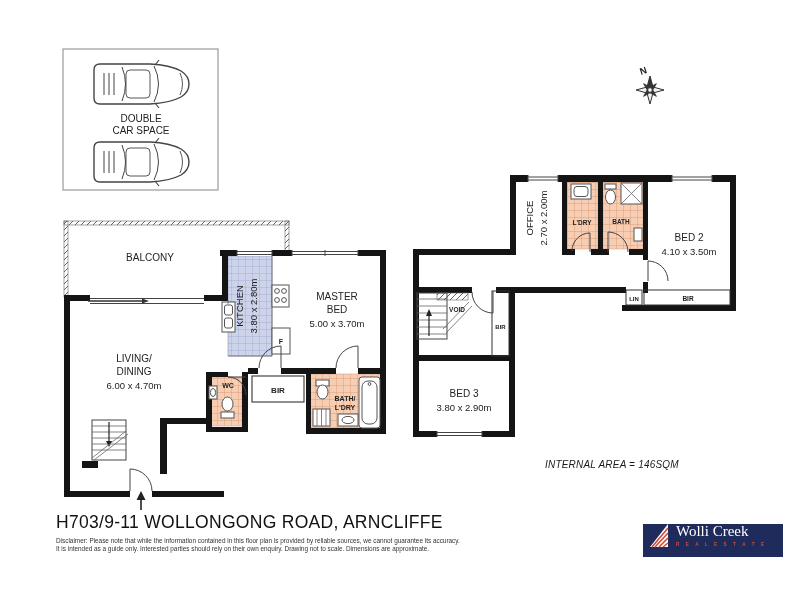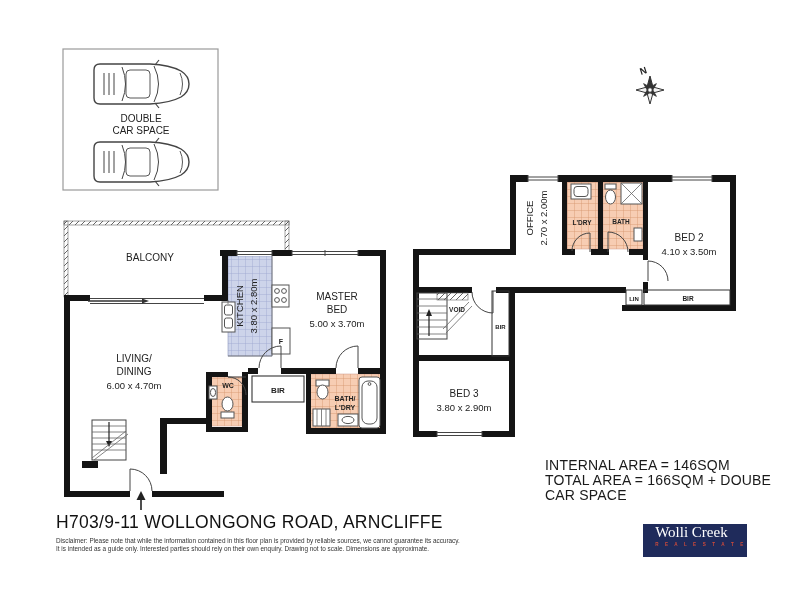--- a/index.html
+++ b/index.html
@@ -6,26 +6,26 @@
   #stage{position:relative;width:800px;height:600px;background:#ffffff;overflow:hidden;
          font-family:"Liberation Sans",sans-serif;}
   #plan-svg{position:absolute;left:0;top:0;}
   .room-label{font-family:"Liberation Sans",sans-serif;fill:#222;}
   .lbl-10{font-size:10px;} .lbl-9{font-size:9.5px;} .lbl-8{font-size:8px;font-weight:bold;}
   .lbl-7{font-size:7px;font-weight:bold;} .lbl-6{font-size:6.5px;font-weight:bold;}
   .wall{fill:#141414;}
   .thin{stroke:#444;stroke-width:1;fill:none;}
   .thin2{stroke:#666;stroke-width:0.8;fill:none;}
   .fix{stroke:#555;stroke-width:1;fill:#fff;}
-  #areas-block{position:absolute;left:545px;top:458px;font-size:14px;line-height:14.8px;
-               color:#1a1a1a;letter-spacing:0.2px;}
+  #areas-block{position:absolute;left:545px;top:458px;font-size:10px;line-height:14.8px;
+               color:#1a1a1a;letter-spacing:0.2px;font-style:italic;}
   #footer-title{position:absolute;left:56px;top:512px;font-size:17.5px;color:#111;letter-spacing:0.3px;}
   #disclaimer{position:absolute;left:56px;top:537px;width:575px;font-size:6.4px;line-height:8.2px;color:#333;}
-  #logo{position:absolute;left:643px;top:524px;width:104px;height:33px;background:#1f2b5b;
-        display:flex;align-items:center;padding:0 0 10px 5px;box-sizing:border-box;flex-direction:column;}
+  #logo{position:absolute;left:643px;top:524px;width:140px;height:33px;background:#1f2b5b;
+        display:flex;align-items:center;padding:0 0 10px 5px;box-sizing:border-box;}
   #logo .logo-text{margin-left:6px;display:flex;flex-direction:column;}
   #logo .logo-name{color:#ffffff;font-family:"Liberation Serif",serif;font-size:15px;line-height:15px;}
   #logo .logo-tag{color:#cf4a3a;font-size:4.6px;font-weight:bold;letter-spacing:2.6px;margin-top:2.5px;}
 </style>
 </head>
 <body>
 
 <div id="stage">
 
 <svg id="plan-svg" width="800" height="600" viewBox="0 0 800 600">
@@ -297,21 +297,20 @@
   <text class="room-label" font-size="6" font-weight="bold" x="634" y="300.5" text-anchor="middle">LIN</text>
   <text class="room-label lbl-6" x="688" y="300.5" text-anchor="middle">BIR</text>
   <text class="room-label lbl-6" x="457" y="312" text-anchor="middle">VOID</text>
   <text class="room-label" font-size="6" font-weight="bold" x="500.5" y="329" text-anchor="middle">BIR</text>
   <text class="room-label lbl-10" x="464" y="397" text-anchor="middle">BED 3</text>
   <text class="room-label lbl-9" x="464" y="411" text-anchor="middle">3.80 x 2.90m</text>
 </svg>
 
   <div id="areas-block">
     <div>INTERNAL AREA = 146SQM</div>
-    <div>TOTAL AREA = 166SQM + DOUBE CAR SPACE</div>
   </div>
 
   <div id="footer-title">H703/9-11 WOLLONGONG ROAD, ARNCLIFFE</div>
   <div id="disclaimer">
     <div>Disclaimer: Please note that while the information contained in this floor plan is provided by reliable sources, we cannot guarantee its accuracy.</div>
     <div>It is intended as a guide only. Interested parties should rely on their own enquiry. Drawing not to scale.  Dimensions are approximate.</div>
   </div>
 
   <div id="logo">
     <svg width="22" height="27" viewBox="0 0 22 27">

